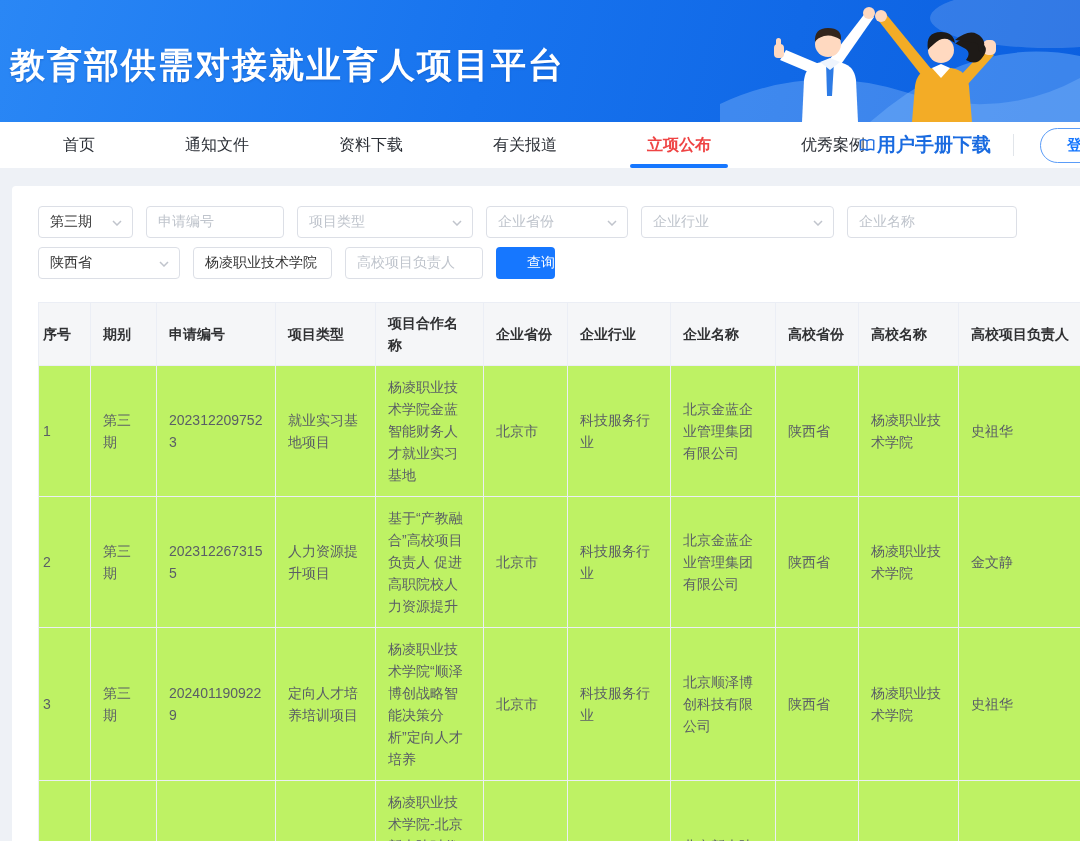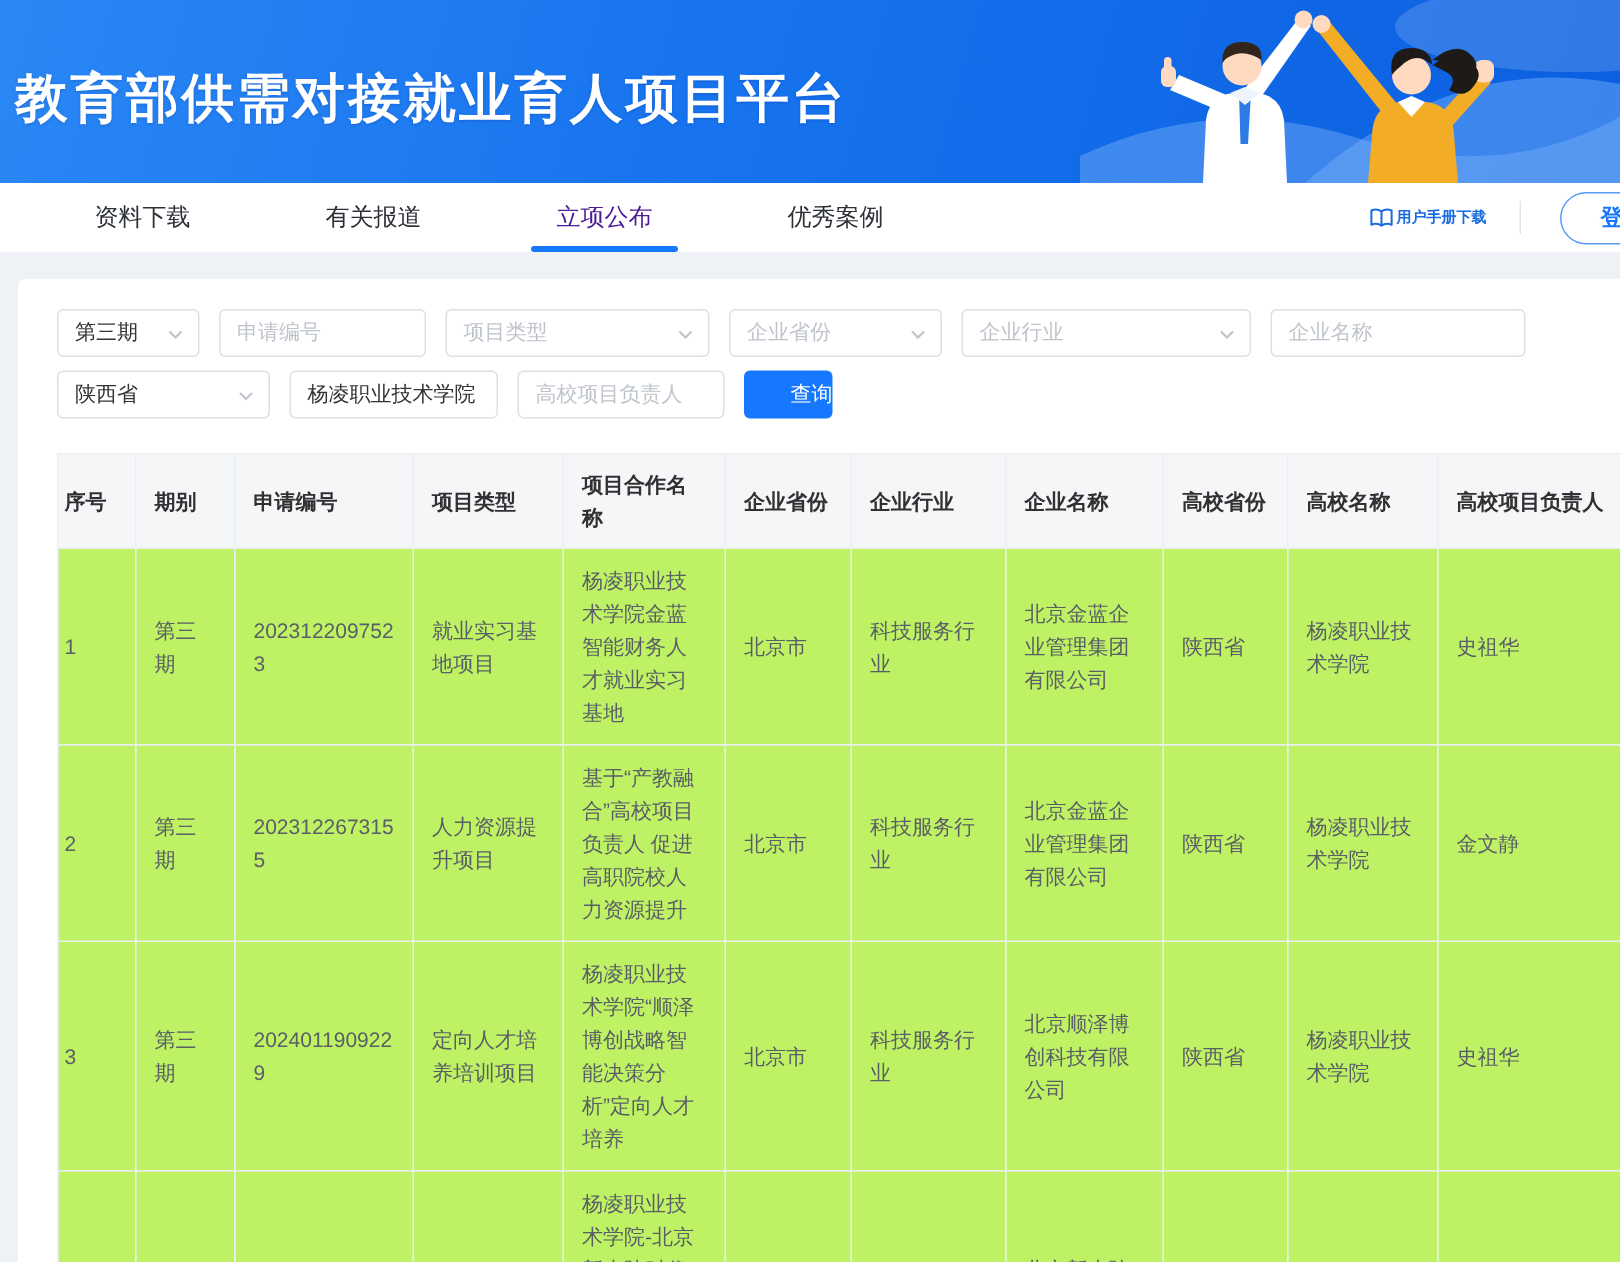--- a/index.html
+++ b/index.html
@@ -13,26 +13,26 @@
     font-size:35px; font-weight:bold; letter-spacing:2px;
     text-shadow:0 1px 2px rgba(0,40,120,.25); white-space:nowrap; }
   .banner-art { position:absolute; right:0; top:0; height:122px; }
 
   
   .nav { position:relative; width:1080px; height:46px; background:#ffffff;
     display:flex; align-items:stretch; }
   .nav-items { display:flex; align-items:stretch; padding-left:38px; }
   .nav-item { position:relative; display:flex; align-items:center;
     padding:0 25px; margin-right:40px; font-size:16px; color:#2b2f36; cursor:pointer; white-space:nowrap; }
-  .nav-item.active { color:#4c1d95; font-weight:normal; }
+  .nav-item.active { color:#ef4444; font-weight:bold; }
   .nav-item.active::after { content:""; position:absolute; left:8px; right:8px; bottom:0;
     height:4px; background:#1677ff; border-radius:2px; }
   .nav-right { position:absolute; right:0; top:0; height:46px; display:flex; align-items:center; }
   .manual-link { display:flex; align-items:center; gap:1px; color:#1a6be0;
-    font-size:10px; font-weight:bold; cursor:pointer; white-space:nowrap; }
+    font-size:19px; font-weight:bold; cursor:pointer; white-space:nowrap; }
   .nav-divider { width:1px; height:22px; background:#e1e5ea; margin:0 26px 0 22px; }
   .login-btn { border:1px solid #5a9cf8; color:#1677ff; background:#fff;
     border-radius:999px; font-size:15px; font-weight:bold; padding:7px 26px;
     margin-right:-44px; cursor:pointer; white-space:nowrap; }
 
   
   .card { position:absolute; left:12px; top:186px; width:1090px; height:680px;
     background:#ffffff; border-radius:4px 0 0 0; padding:20px 0 0 26px; overflow:hidden; }
 
   .filter-row { display:flex; gap:13px; margin-bottom:9px; }
@@ -90,20 +90,22 @@
       <path d="M208 50 Q 205 32 221 32 Q 234 32 235 44 Q 242 36 256 40 Q 272 46 262 58 Q 256 66 246 60 Q 252 52 244 48 Q 236 44 230 40 Q 222 36 214 44 Q 209 48 208 50 Z" fill="#1e1a17"></path>
       <path d="M235 40 Q 252 26 262 38 Q 268 46 258 52 Q 262 42 250 42 Z" fill="#1e1a17"></path>
       <path d="M212 68 L221 78 L230 68 L221 64 Z" fill="#ffffff"></path>
     </g>
   </svg>
   <div class="banner-title">教育部供需对接就业育人项目平台</div>
 </div>
 
 <div class="nav">
   <div class="nav-items">
+    <div class="nav-item">首页</div>
+    <div class="nav-item">通知文件</div>
     <div class="nav-item">资料下载</div>
     <div class="nav-item">有关报道</div>
     <div class="nav-item active">立项公布</div>
     <div class="nav-item">优秀案例</div>
   </div>
   <div class="nav-right">
     <div class="manual-link">
       <svg width="18" height="16" viewBox="0 0 24 20">
         <path d="M12 4.5 C9.5 2.8 5.8 2.6 3 3.8 L3 16.5 C5.8 15.3 9.5 15.5 12 17.2 C14.5 15.5 18.2 15.3 21 16.5 L21 3.8 C18.2 2.6 14.5 2.8 12 4.5 Z M12 4.5 L12 17.2" fill="none" stroke="#1a6be0" stroke-width="1.8" stroke-linejoin="round"></path>
       </svg>

